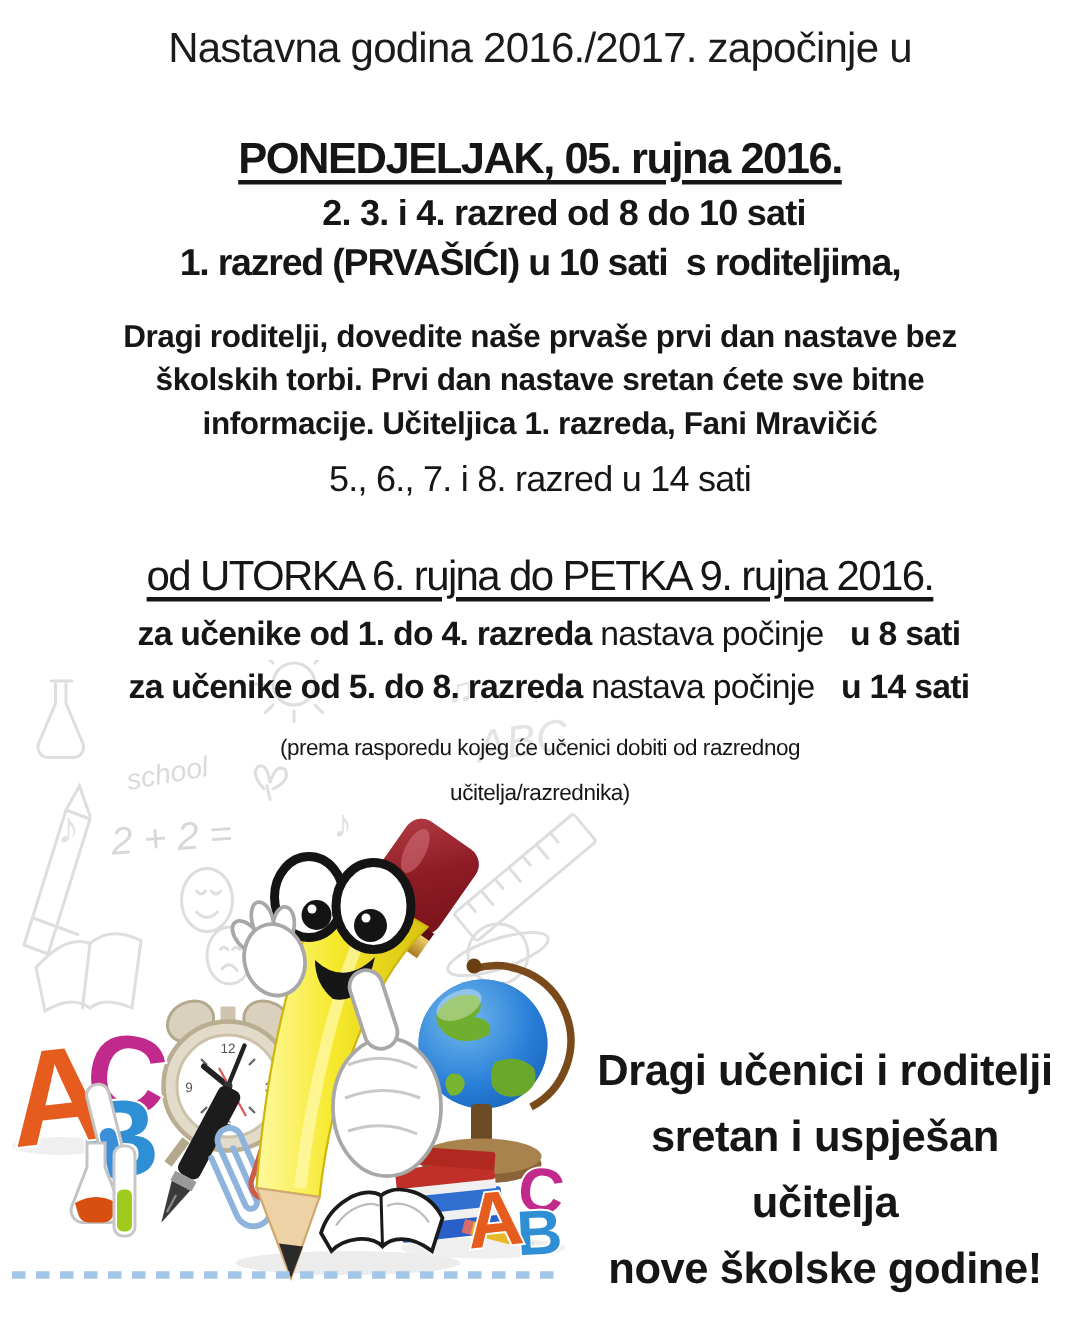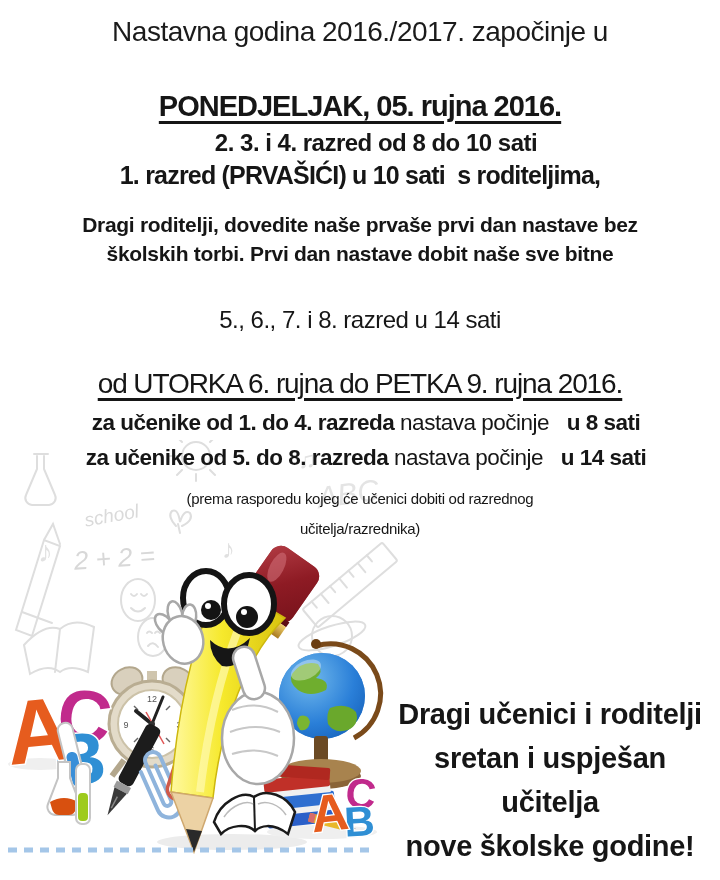--- a/index.html
+++ b/index.html
@@ -35,21 +35,22 @@
 <body>
 
 <div class="abs title">Nastavna godina 2016./2017. započinje u</div>
 
 <div class="abs h1"><span>PONEDJELJAK, 05. rujna 2016.</span></div>
 <div class="abs s234">2. 3. i 4. razred od 8 do 10 sati</div>
 <div class="abs s1st">1. razred (PRVAŠIĆI) u 10 sati  s roditeljima,</div>
 
 <div class="abs pnote">
   <div>Dragi roditelji, dovedite naše prvaše prvi dan nastave bez</div>
-  <div>školskih torbi. Prvi dan nastave dobit naše sve bitne</div>
+  <div>školskih torbi. Prvi dan nastave sretan ćete sve bitne</div>
+  <div>informacije. Učiteljica 1. razreda, Fani Mravičić</div>
 </div>
 
 <div class="abs s5678">5., 6., 7. i 8. razred u 14 sati</div>
 
 <div class="abs h2"><span>od UTORKA 6. rujna do PETKA 9. rujna 2016.</span></div>
 
 <div class="abs za za1">
   <span class="b">za učenike od 1. do 4. razreda</span><span> nastava počinje </span><span class="b">u 8 sati</span>
 </div>
 <div class="abs za za2">

